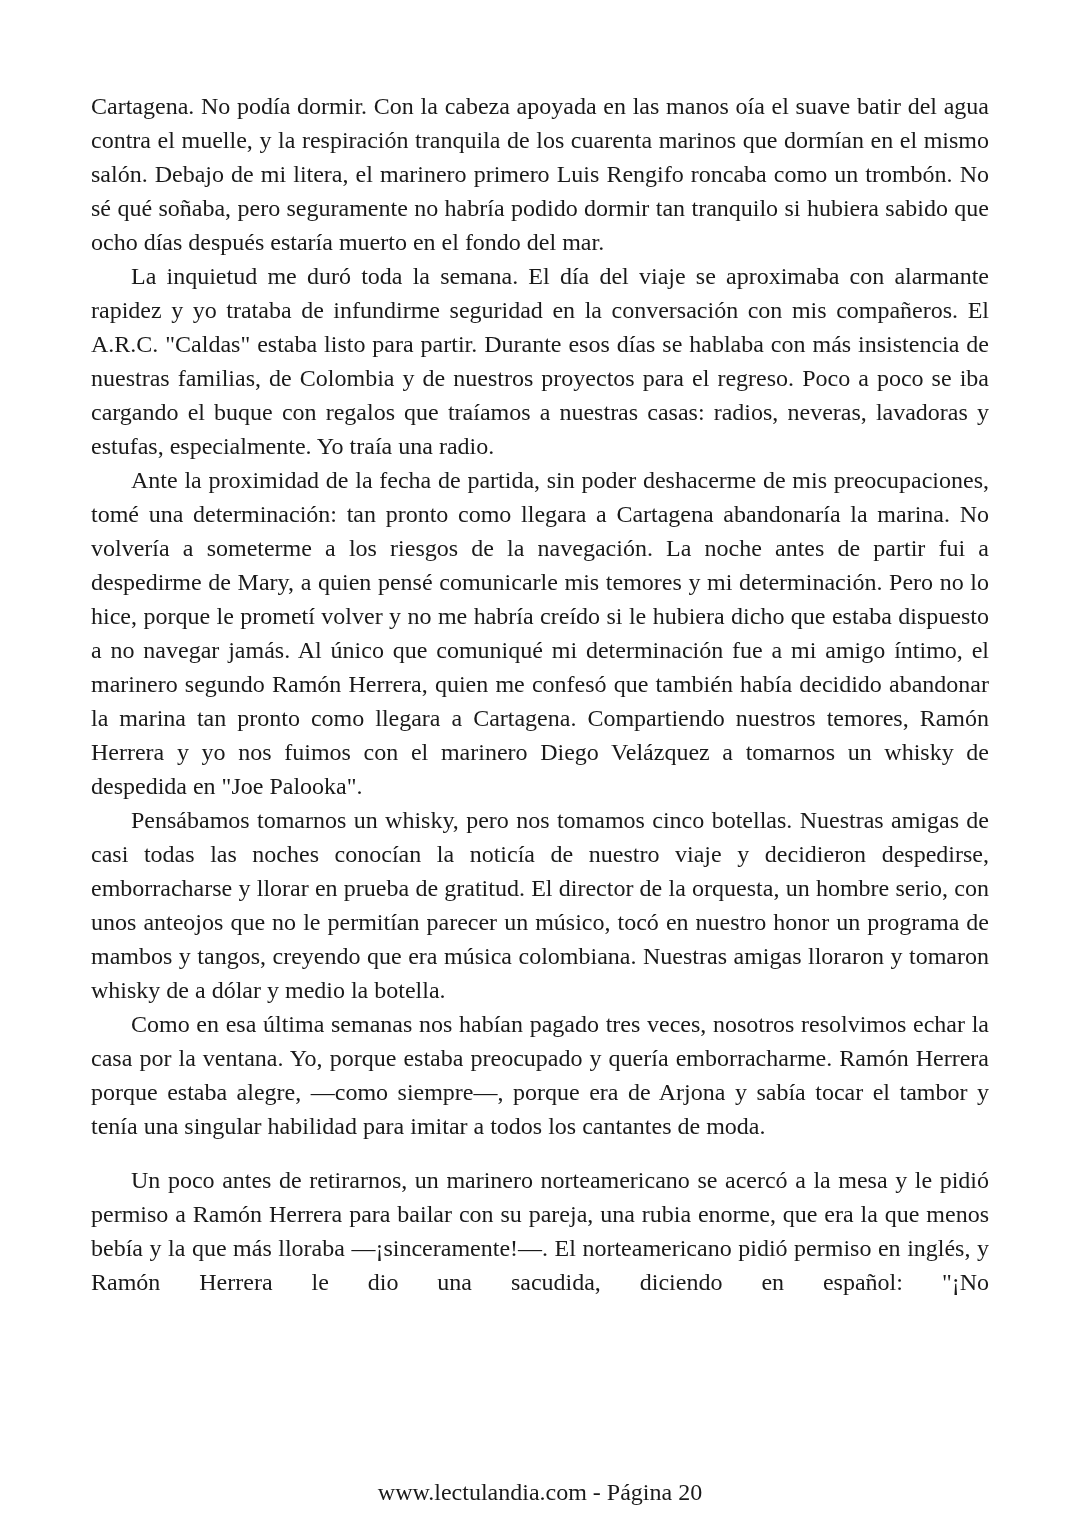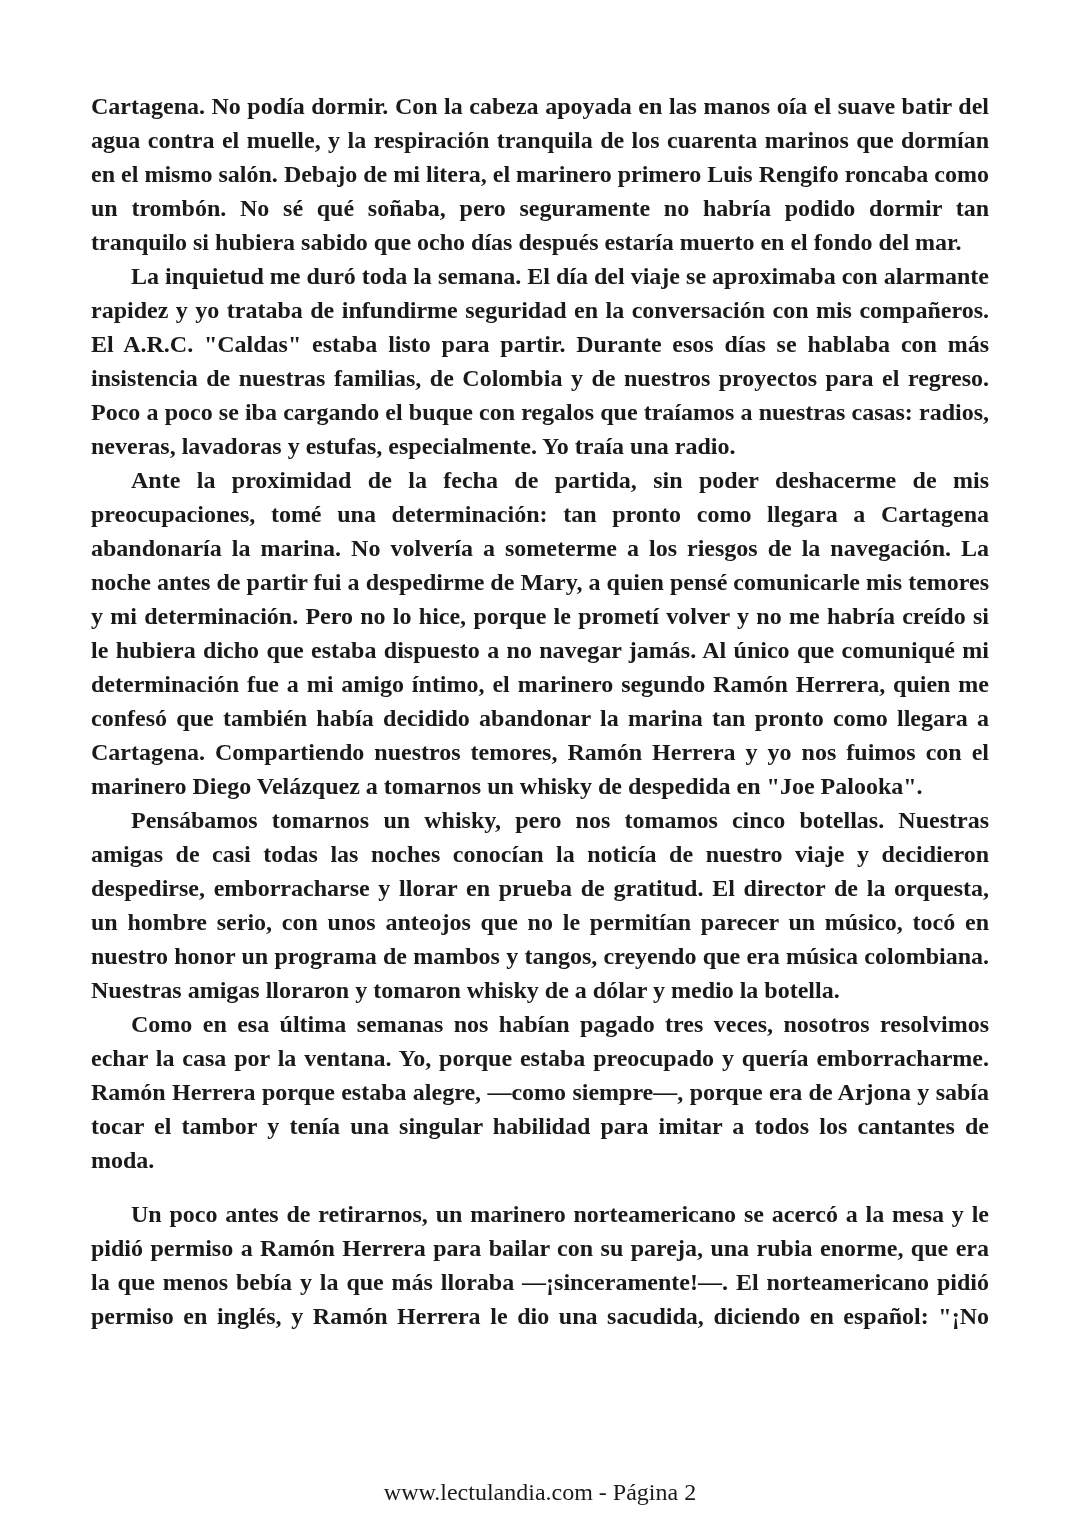--- a/index.html
+++ b/index.html
@@ -6,21 +6,20 @@
   body { width: 1080px; height: 1527px; position: relative; overflow: hidden; }
   .page {
     position: absolute;
     left: 91px;
     top: 89px;
     width: 898px;
     font-family: "Liberation Serif", "DejaVu Serif", serif;
     font-size: 24px;
     line-height: 34px;
     color: #1a1a1a;
-    font-weight: bold;
   }
   .page p {
     margin: 0;
     text-align: justify;
     text-indent: 40px;
     hyphens: none;
   }
   .page p.no-indent { text-indent: 0; }
   .page p.last-cut { text-align-last: justify; margin-top: 20px; }
   .footer {
@@ -40,13 +39,13 @@
 
 <div class="page">
   <p class="no-indent">Cartagena. No podía dormir. Con la cabeza apoyada en las manos oía el suave batir del agua contra el muelle, y la respiración tranquila de los cuarenta marinos que dormían en el mismo salón. Debajo de mi litera, el marinero primero Luis Rengifo roncaba como un trombón. No sé qué soñaba, pero seguramente no habría podido dormir tan tranquilo si hubiera sabido que ocho días después estaría muerto en el fondo del mar.</p>
   <p>La inquietud me duró toda la semana. El día del viaje se aproximaba con alarmante rapidez y yo trataba de infundirme seguridad en la conversación con mis compañeros. El A.R.C. "Caldas" estaba listo para partir. Durante esos días se hablaba con más insistencia de nuestras familias, de Colombia y de nuestros proyectos para el regreso. Poco a poco se iba cargando el buque con regalos que traíamos a nuestras casas: radios, neveras, lavadoras y estufas, especialmente. Yo traía una radio.</p>
   <p>Ante la proximidad de la fecha de partida, sin poder deshacerme de mis preocupaciones, tomé una determinación: tan pronto como llegara a Cartagena abandonaría la marina. No volvería a someterme a los riesgos de la navegación. La noche antes de partir fui a despedirme de Mary, a quien pensé comunicarle mis temores y mi determinación. Pero no lo hice, porque le prometí volver y no me habría creído si le hubiera dicho que estaba dispuesto a no navegar jamás. Al único que comuniqué mi determinación fue a mi amigo íntimo, el marinero segundo Ramón Herrera, quien me confesó que también había decidido abandonar la marina tan pronto como llegara a Cartagena. Compartiendo nuestros temores, Ramón Herrera y yo nos fuimos con el marinero Diego Velázquez a tomarnos un whisky de despedida en "Joe Palooka".</p>
   <p>Pensábamos tomarnos un whisky, pero nos tomamos cinco botellas. Nuestras amigas de casi todas las noches conocían la noticía de nuestro viaje y decidieron despedirse, emborracharse y llorar en prueba de gratitud. El director de la orquesta, un hombre serio, con unos anteojos que no le permitían parecer un músico, tocó en nuestro honor un programa de mambos y tangos, creyendo que era música colombiana. Nuestras amigas lloraron y tomaron whisky de a dólar y medio la botella.</p>
   <p>Como en esa última semanas nos habían pagado tres veces, nosotros resolvimos echar la casa por la ventana. Yo, porque estaba preocupado y quería emborracharme. Ramón Herrera porque estaba alegre, —como siempre—, porque era de Arjona y sabía tocar el tambor y tenía una singular habilidad para imitar a todos los cantantes de moda.</p>
   <p class="last-cut">Un poco antes de retirarnos, un marinero norteamericano se acercó a la mesa y le pidió permiso a Ramón Herrera para bailar con su pareja, una rubia enorme, que era la que menos bebía y la que más lloraba —¡sinceramente!—. El norteamericano pidió permiso en inglés, y Ramón Herrera le dio una sacudida, diciendo en español: "¡No</p>
 </div>
 
-<div class="footer">www.lectulandia.com - Página 2</div>
+<div class="footer">www.lectulandia.com - Página 20</div>
 
 </body></html>

